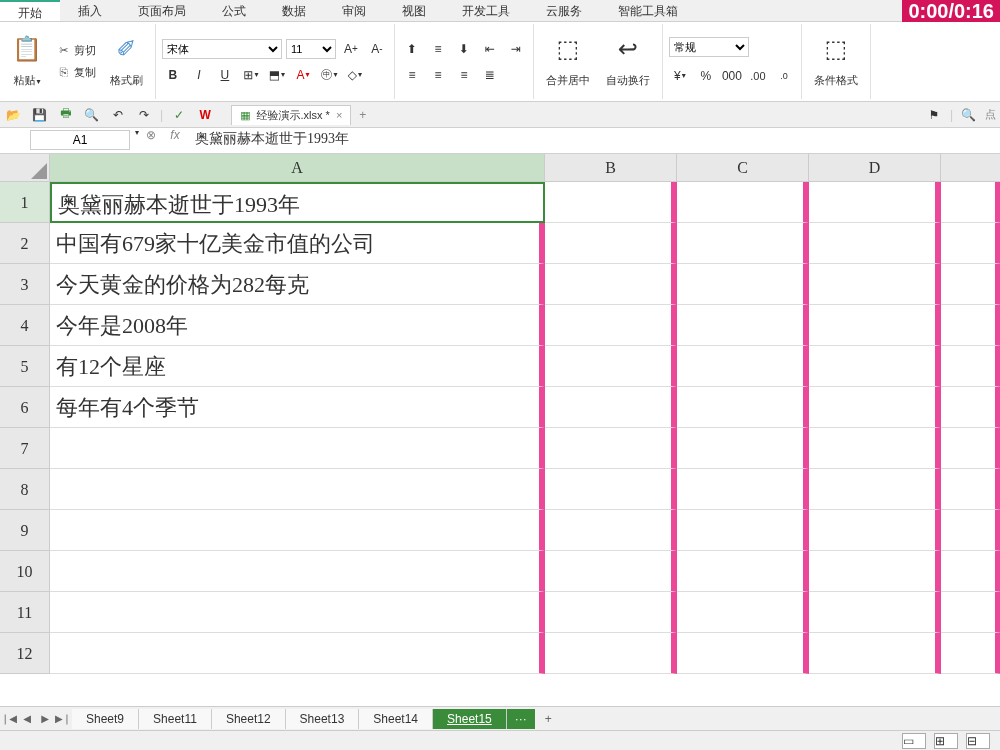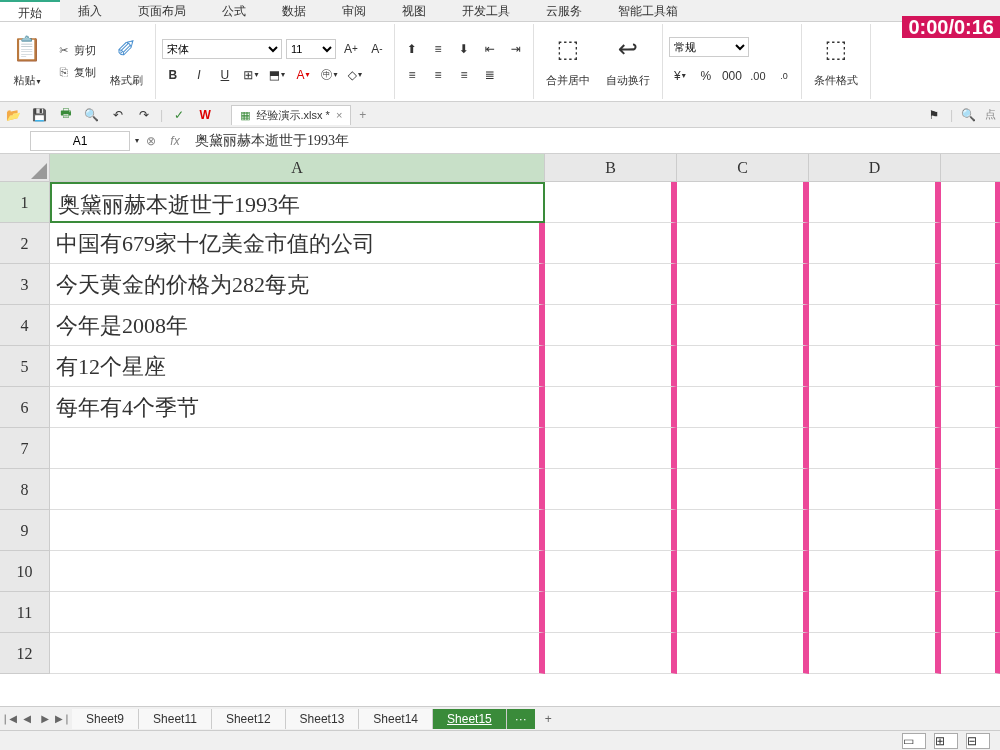--- a/index.html
+++ b/index.html
@@ -2,21 +2,21 @@
 <html><head>
 <meta charset="utf-8">
 <style>
 * { box-sizing: border-box; margin: 0; padding: 0; }
 body { font-family: "Microsoft YaHei", sans-serif; font-size: 12px; color: #333; background: #fff; overflow: hidden; width: 1000px; height: 750px; position: relative; }
 
 
 .menu-bar { display: flex; background: #f0f0f0; height: 22px; border-bottom: 1px solid #d0d0d0; }
 .menu-item { padding: 3px 18px; cursor: pointer; font-size: 12px; }
 .menu-item.active { background: #fff; border-top: 2px solid #3a8; }
-.timer { position: absolute; right: 0; top: 16px; background: #d4145a; color: #fff; font-size: 20px; font-weight: bold; padding: 0 6px; height: 22px; line-height: 22px; }
+.timer { position: absolute; right: 0; top: 0; background: #d4145a; color: #fff; font-size: 20px; font-weight: bold; padding: 0 6px; height: 22px; line-height: 22px; }
 
 
 .ribbon { display: flex; background: #fff; border-bottom: 1px solid #d0d0d0; height: 80px; padding: 2px 0; }
 .ribbon-group { display: flex; flex-direction: column; padding: 0 6px; border-right: 1px solid #e0e0e0; justify-content: center; }
 .ribbon-row { display: flex; align-items: center; gap: 4px; }
 .rb-big { display: flex; flex-direction: column; align-items: center; justify-content: center; padding: 2px 6px; cursor: pointer; }
 .rb-big .icon { font-size: 24px; }
 .rb-big .lbl { font-size: 11px; margin-top: 10px; }
 .rb-small { padding: 2px 4px; cursor: pointer; font-size: 11px; display: flex; align-items: center; gap: 2px; }
 .rb-small .ic { width: 16px; height: 16px; display: inline-flex; align-items: center; justify-content: center; }
@@ -27,21 +27,21 @@
 
 
 .qat { display: flex; align-items: center; background: #f0f0f0; height: 26px; border-bottom: 1px solid #d0d0d0; padding: 0 4px; gap: 6px; }
 .qat .btn-icon { width: 20px; height: 20px; }
 .tab-bar { display: flex; align-items: center; margin-left: 10px; }
 .doc-tab { display: flex; align-items: center; background: #fff; border: 1px solid #ccc; border-bottom: none; padding: 2px 8px; font-size: 11px; gap: 6px; }
 .doc-tab .close { cursor: pointer; color: #888; }
 .tab-plus { padding: 2px 8px; cursor: pointer; color: #888; }
 
 
-.formula-bar { display: flex; align-items: center; background: #fff; border-bottom: 1px solid #d0d0d0; height: 26px; }
+.formula-bar { display: flex; align-items: flex-start; background: #fff; border-bottom: 1px solid #d0d0d0; height: 26px; }
 .name-box { width: 100px; border: 1px solid #ccc; padding: 2px 6px; margin: 2px 4px 2px 30px; font-size: 12px; background: #fff; text-align: center; }
 .fb-btn { width: 24px; text-align: center; cursor: pointer; color: #888; }
 .formula-input { flex: 1; padding: 2px 8px; font-size: 14px; font-family: "SimSun", serif; }
 
 
 .grid-wrap { position: relative; height: 540px; overflow: hidden; }
 .grid { display: grid; grid-template-columns: 50px 495px 132px 132px 132px 60px; }
 .col-head { background: #e8e8e8; border-right: 1px solid #ccc; border-bottom: 1px solid #ccc; text-align: center; font-size: 16px; font-family: "SimSun", serif; height: 28px; line-height: 28px; cursor: pointer; }
 .col-head.sel { background: #c8e0c8; }
 .corner { background: #e8e8e8; border-right: 1px solid #ccc; border-bottom: 1px solid #ccc; height: 28px; position: relative; }

